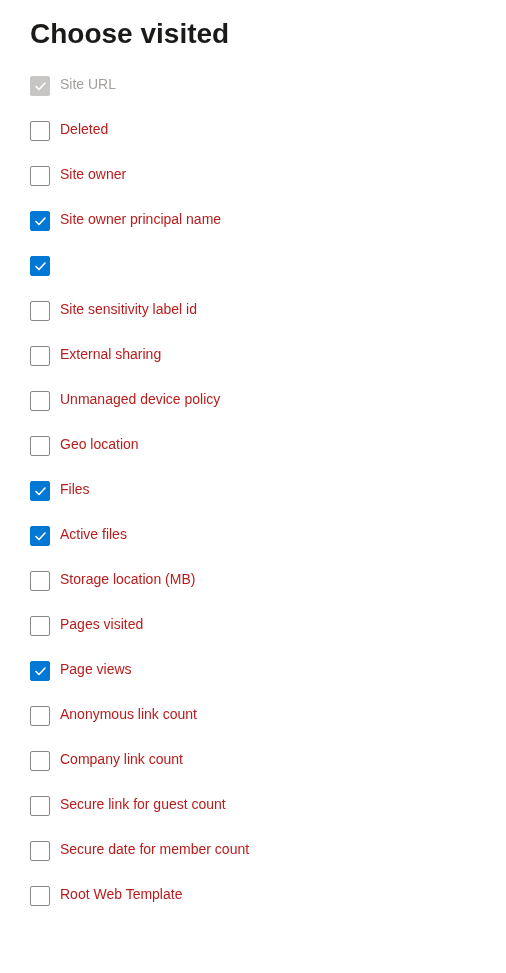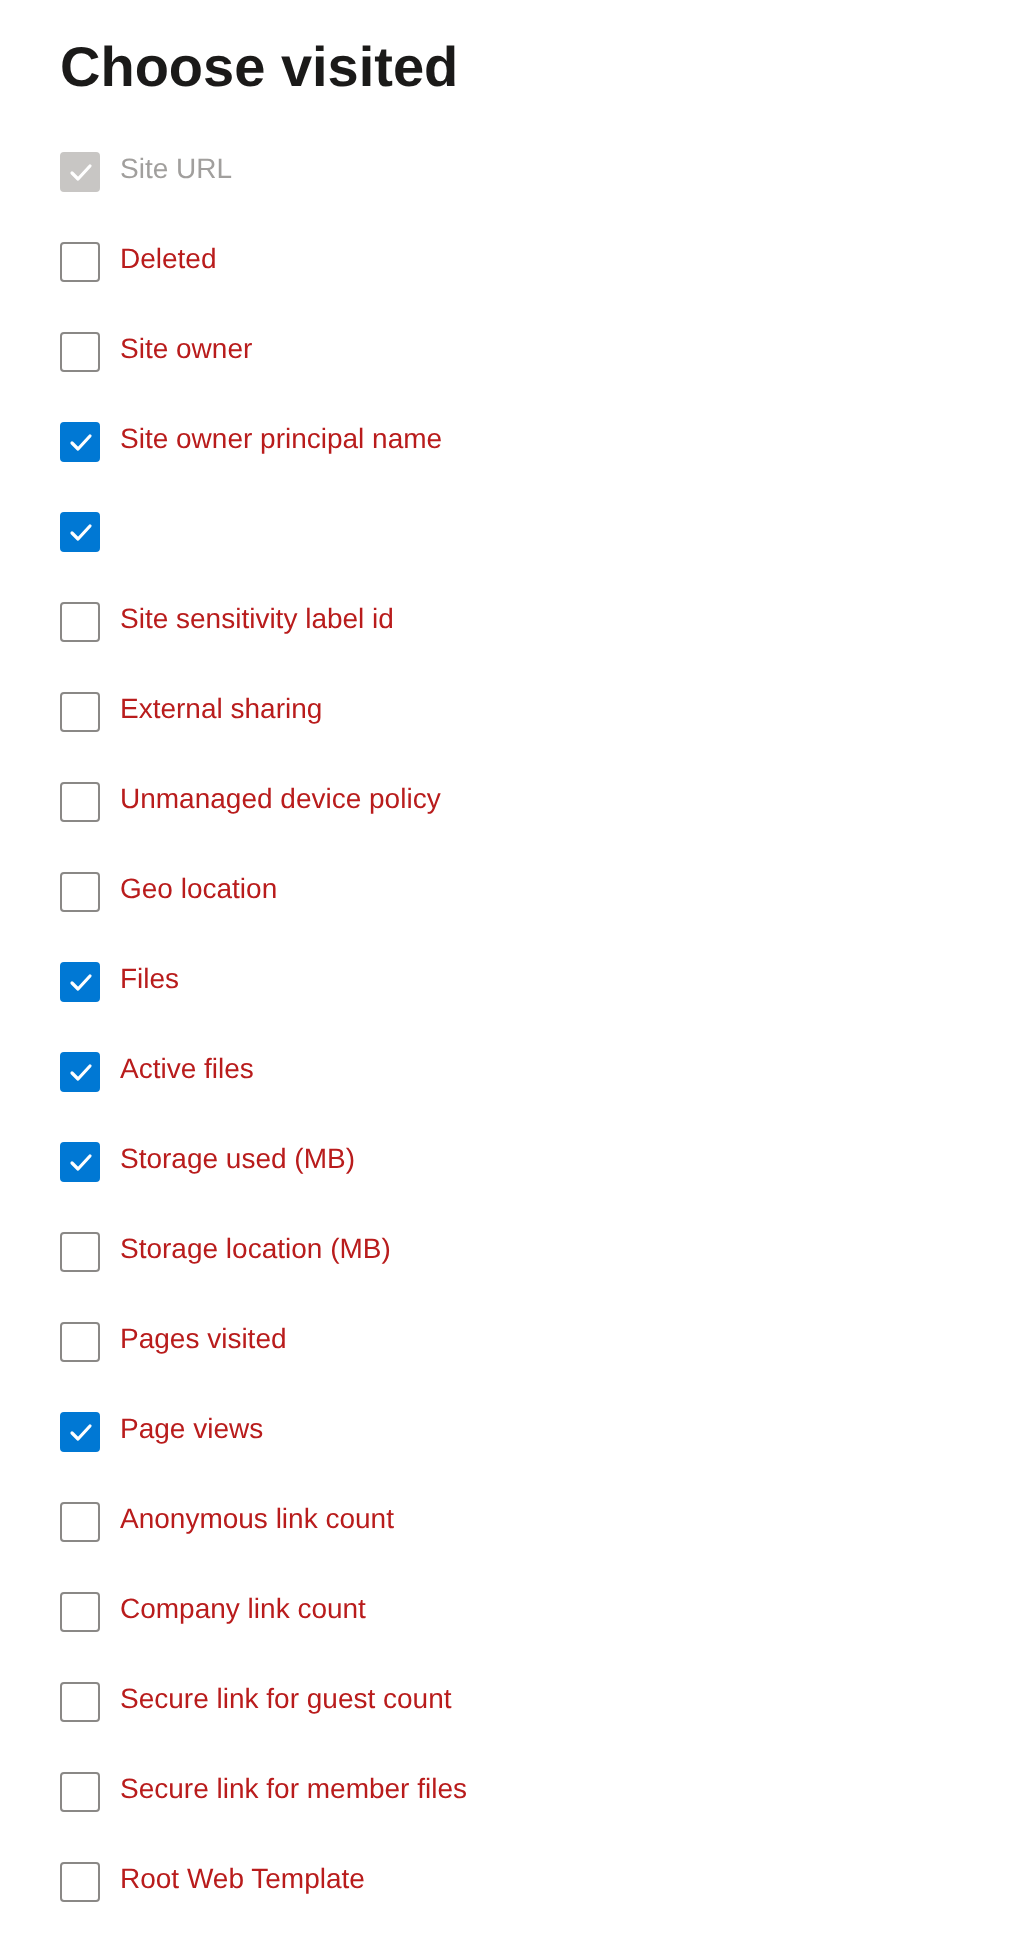--- a/index.html
+++ b/index.html
@@ -128,28 +128,20 @@
     </div>
     <div class="column-item">
       <div class="checkbox checked">
         <svg width="13" height="13" viewBox="0 0 13 13">
           <path d="M11 3 L5 9.5 L2 6.5" stroke="#fff" stroke-width="1.6" fill="none" stroke-linecap="round" stroke-linejoin="round"></path>
         </svg>
       </div>
       <span class="label">Active files</span>
     </div>
     <div class="column-item">
-      <div class="checkbox checked">
-        <svg width="13" height="13" viewBox="0 0 13 13">
-          <path d="M11 3 L5 9.5 L2 6.5" stroke="#fff" stroke-width="1.6" fill="none" stroke-linecap="round" stroke-linejoin="round"></path>
-        </svg>
-      </div>
-      <span class="label">Storage used (MB)</span>
-    </div>
-    <div class="column-item">
       <div class="checkbox"></div>
       <span class="label">Storage location (MB)</span>
     </div>
     <div class="column-item">
       <div class="checkbox"></div>
       <span class="label">Pages visited</span>
     </div>
     <div class="column-item">
       <div class="checkbox checked">
         <svg width="13" height="13" viewBox="0 0 13 13">
@@ -165,19 +157,19 @@
     <div class="column-item">
       <div class="checkbox"></div>
       <span class="label">Company link count</span>
     </div>
     <div class="column-item">
       <div class="checkbox"></div>
       <span class="label">Secure link for guest count</span>
     </div>
     <div class="column-item">
       <div class="checkbox"></div>
-      <span class="label">Secure link for member files</span>
+      <span class="label">Secure date for member count</span>
     </div>
     <div class="column-item">
       <div class="checkbox"></div>
       <span class="label">Root Web Template</span>
     </div>
   </div>
 
 </body></html>

